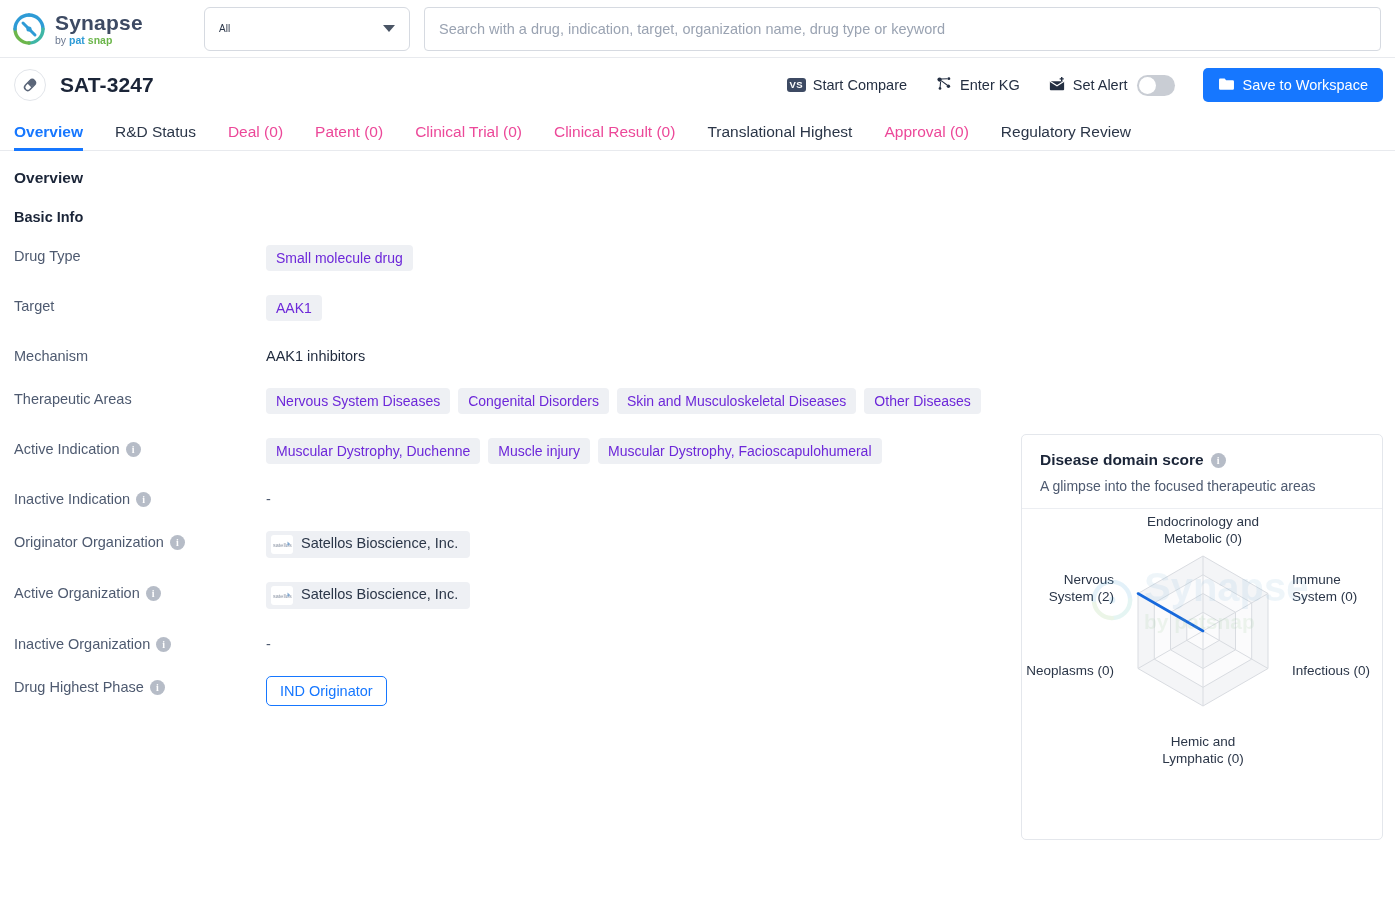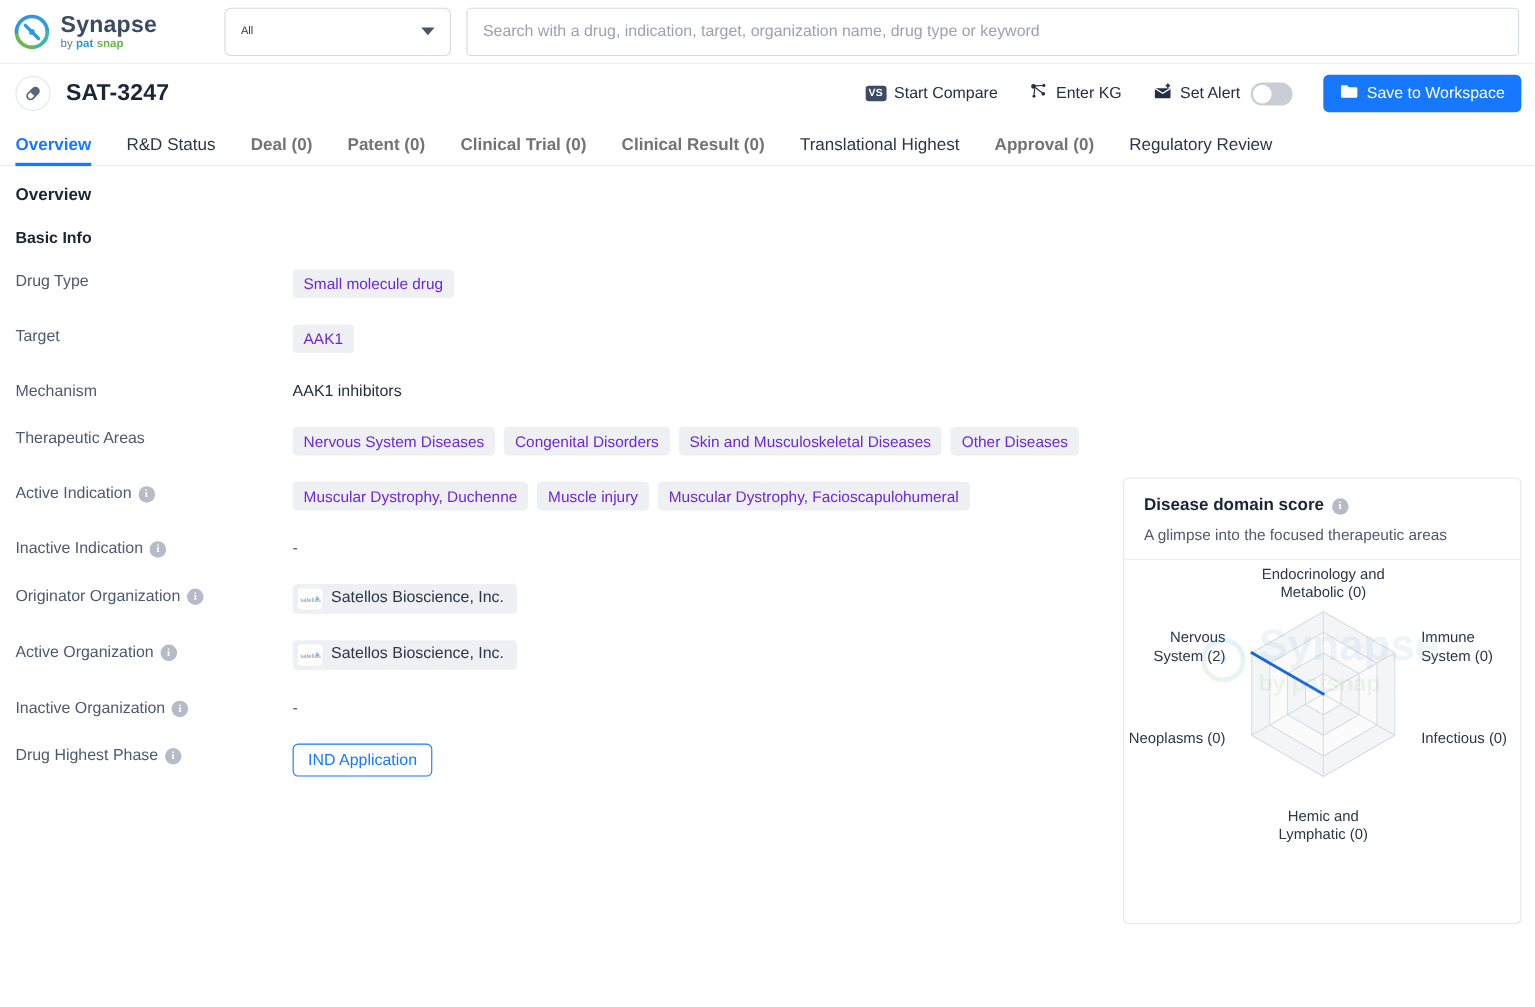--- a/index.html
+++ b/index.html
@@ -88,21 +88,21 @@
   
   .tabs {
     display: flex; align-items: flex-end; gap: 0;
     border-bottom: 1px solid #e8eaee; padding: 0 0 0 14px; height: 39px;
   }
   .tab {
     font-size: 15.5px; padding: 0 16px 9px 16px; cursor: pointer;
     color: #2b3648; position: relative; white-space: nowrap;
   }
   .tab:first-child { padding-left: 0; }
-  .tab.disabled { color: #737373; font-weight: bold; }
+  .tab.disabled { color: #ec4899; }
   .tab.active { color: #1677ff; font-weight: bold; }
   .tab.active::after {
     content: ""; position: absolute; left: 0; right: 16px; bottom: -1px;
     height: 3px; background: #1677ff;
   }
 
   
   .page { position: relative; padding: 18px 14px 0 14px; height: calc(915px - 58px - 54px - 39px); }
   .section-title { font-size: 15.5px; font-weight: bold; color: #1b2538; }
   .subsection-title { font-size: 14.5px; font-weight: bold; color: #1b2538; margin-top: 22px; }
@@ -362,21 +362,21 @@
         <div class="row-value">
           <span class="dash">-</span>
         </div>
       </div>
       <div class="row">
         <div class="row-label">
           <span>Drug Highest Phase</span>
           <span class="info-i">i</span>
         </div>
         <div class="row-value">
-          <button class="phase-btn">IND Application</button>
+          <button class="phase-btn">IND Originator</button>
         </div>
       </div>
     </div>
 
   <div class="radar-card">
     <div class="radar-head">
       <div class="radar-title">
         <span>Disease domain score</span>
         <span class="info-i">i</span>
       </div>

